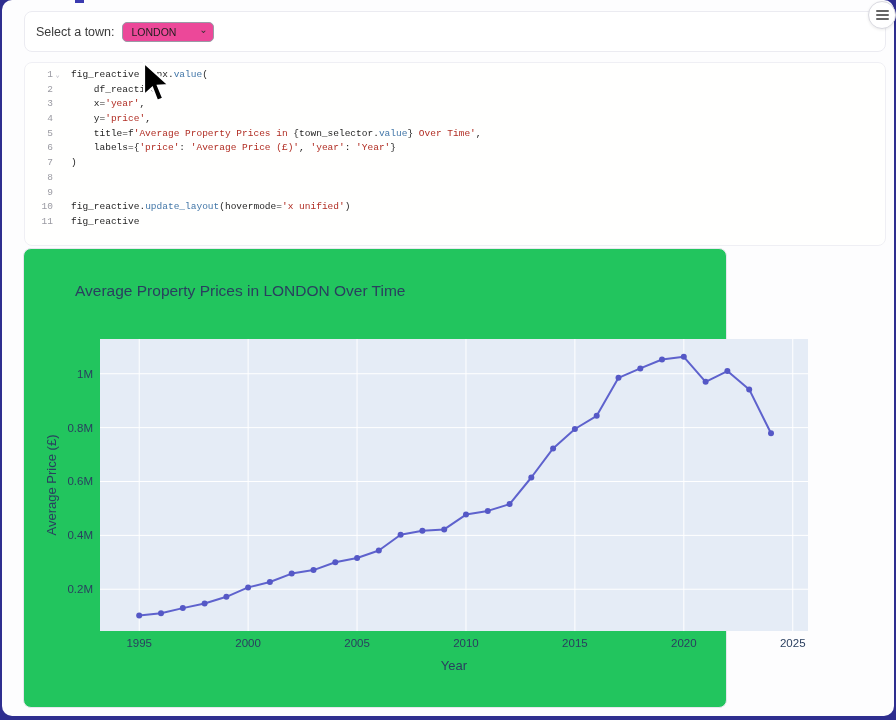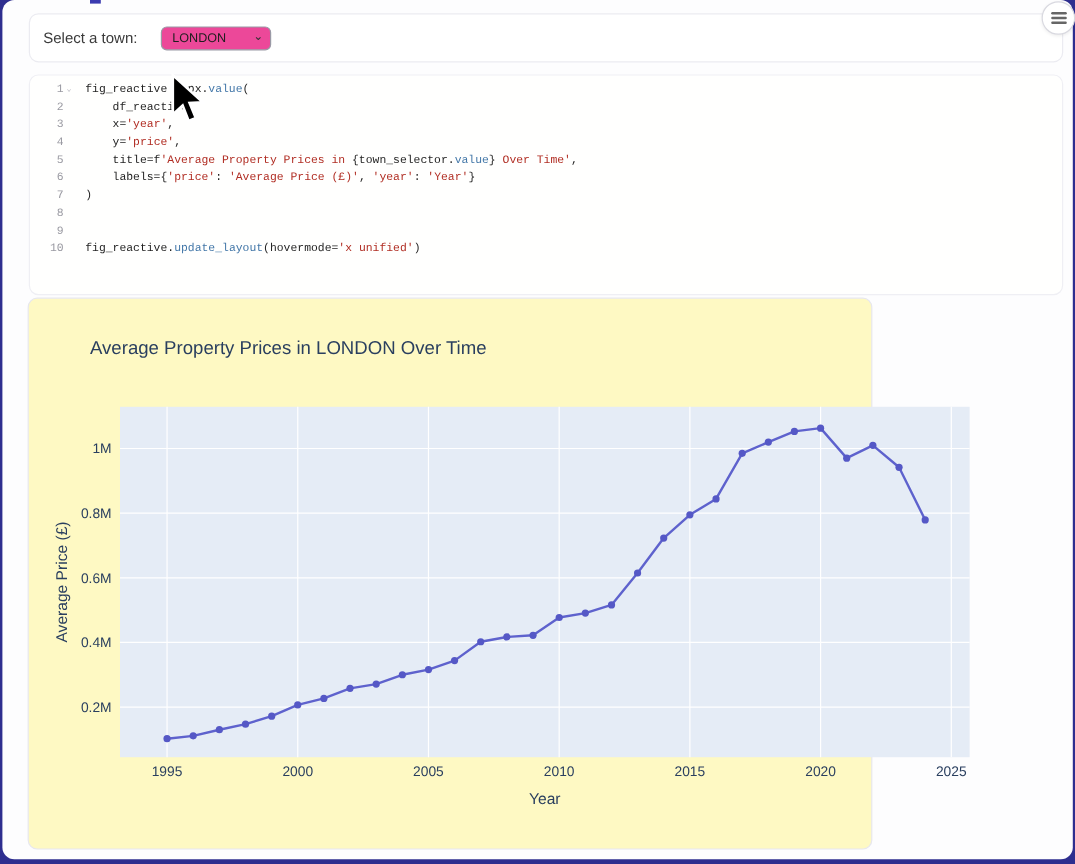--- a/index.html
+++ b/index.html
@@ -20,21 +20,21 @@
     box-shadow:0 1px 3px rgba(0,0,0,.08); cursor:pointer;
     display:flex; align-items:center; justify-content:center; z-index:30;
   }
   .menu-button .bars { width:13px; }
   .menu-button .bars div { height:1.6px; background:#666; margin:2.4px 0; border-radius:1px; }
 
   
   .widget-cell {
     position:absolute; left:22px; top:11px; width:862px; height:41px;
     background:#fff; border:1px solid #ebebf1; border-radius:8px;
-    display:flex; align-items:center; padding-left:11px;gap:12px;
+    display:flex; align-items:center; padding-left:11px;
   }
   .widget-label { font-size:12.5px; color:#3a3a3a; margin-right:7px; }
   .select-wrap { position:relative; display:inline-block; }
   .town-select {
     appearance:none; -webkit-appearance:none;
     width:92px; height:20px; font-size:10.5px; color:#1e1e1e;
     background:#ec4899; border:1px solid #9a9aa6; border-radius:5px;
     padding:0 18px 0 9px; font-family:"Liberation Sans", sans-serif;
   }
   .select-chevron { position:absolute; right:6px; top:2px; font-size:10px; color:#333; pointer-events:none; }
@@ -50,21 +50,21 @@
   .ln { width:18px; text-align:right; color:#9a9aa2; flex:0 0 18px; margin-left:10px; }
   .fold { width:9px; color:#b9b9c2; font-size:7px; text-align:center; flex:0 0 9px; }
   .code-text { padding-left:9px; }
   .tok-pln { color:#1f1f1f; }
   .tok-str { color:#b12e24; }
   .tok-fn  { color:#4377a8; }
 
   
   .chart-cell {
     position:absolute; left:21px; top:248px; width:704px; height:460px;
-    background:#fef9c3; border:1px solid #e7e7ee; border-radius:8px;
+    background:#22c55e; border:1px solid #e7e7ee; border-radius:8px;
   }
   .chart-title { position:absolute; left:51px; top:33px; font-size:15.5px; color:#2a3f5f; }
   .chart-svg { position:absolute; left:0; top:0; }
 
   
   .cursor { position:absolute; left:141px; top:61px; z-index:40; pointer-events:none; }
 </style>
 </head>
 <body>
 
@@ -86,20 +86,21 @@
       <div class="code-line"><span class="ln">1</span><span class="fold">⌄</span><span class="code-text"><span class="tok-pln">fig_reactive = px.</span><span class="tok-fn">value</span><span class="tok-pln">(</span></span></div>
       <div class="code-line"><span class="ln">2</span><span class="fold"></span><span class="code-text"><span class="tok-pln">    df_reactive,</span></span></div>
       <div class="code-line"><span class="ln">3</span><span class="fold"></span><span class="code-text"><span class="tok-pln">    x=</span><span class="tok-str">'year'</span><span class="tok-pln">,</span></span></div>
       <div class="code-line"><span class="ln">4</span><span class="fold"></span><span class="code-text"><span class="tok-pln">    y=</span><span class="tok-str">'price'</span><span class="tok-pln">,</span></span></div>
       <div class="code-line"><span class="ln">5</span><span class="fold"></span><span class="code-text"><span class="tok-pln">    title=f</span><span class="tok-str">'Average Property Prices in </span><span class="tok-pln">{town_selector.</span><span class="tok-fn">value</span><span class="tok-pln">}</span><span class="tok-str"> Over Time'</span><span class="tok-pln">,</span></span></div>
       <div class="code-line"><span class="ln">6</span><span class="fold"></span><span class="code-text"><span class="tok-pln">    labels={</span><span class="tok-str">'price'</span><span class="tok-pln">: </span><span class="tok-str">'Average Price (£)'</span><span class="tok-pln">, </span><span class="tok-str">'year'</span><span class="tok-pln">: </span><span class="tok-str">'Year'</span><span class="tok-pln">}</span></span></div>
       <div class="code-line"><span class="ln">7</span><span class="fold"></span><span class="code-text"><span class="tok-pln">)</span></span></div>
       <div class="code-line"><span class="ln">8</span><span class="fold"></span><span class="code-text"></span></div>
       <div class="code-line"><span class="ln">9</span><span class="fold"></span></div>
       <div class="code-line"><span class="ln">10</span><span class="fold"></span><span class="code-text"><span class="tok-pln">fig_reactive.</span><span class="tok-fn">update_layout</span><span class="tok-pln">(hovermode=</span><span class="tok-str">'x unified'</span><span class="tok-pln">)</span></span></div>
+      <div class="code-line"><span class="ln">11</span><span class="fold"></span><span class="code-text"><span class="tok-pln">fig_reactive</span></span></div>
     </div>
 
   <div class="chart-cell">
     <div class="chart-title">Average Property Prices in LONDON Over Time</div>
     <svg id="plot" class="chart-svg" width="861" height="458">
         <rect x="76" y="90" width="708" height="292" fill="#e5ecf6"></rect>
         <line x1="115.2123076923067" x2="115.2123076923067" y1="90" y2="382" stroke="#ffffff" stroke-width="1"></line>
         <line x1="224.13538461538363" x2="224.13538461538363" y1="90" y2="382" stroke="#ffffff" stroke-width="1"></line>
         <line x1="333.05846153846056" x2="333.05846153846056" y1="90" y2="382" stroke="#ffffff" stroke-width="1"></line>
         <line x1="441.9815384615375" x2="441.9815384615375" y1="90" y2="382" stroke="#ffffff" stroke-width="1"></line>

